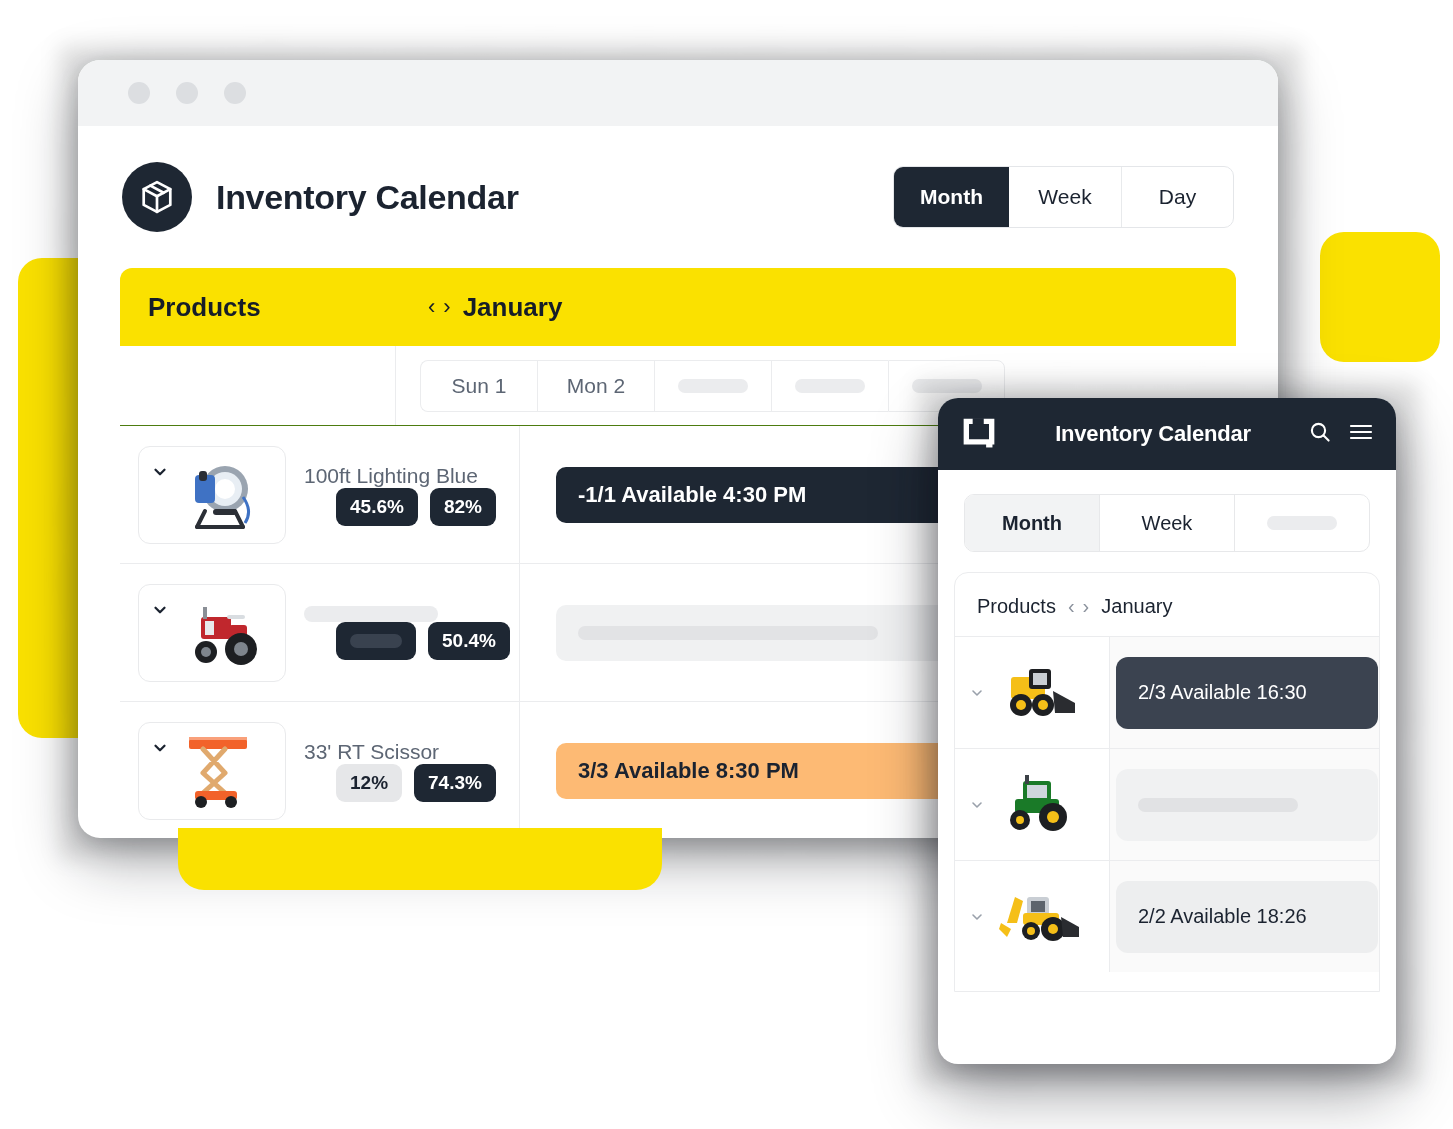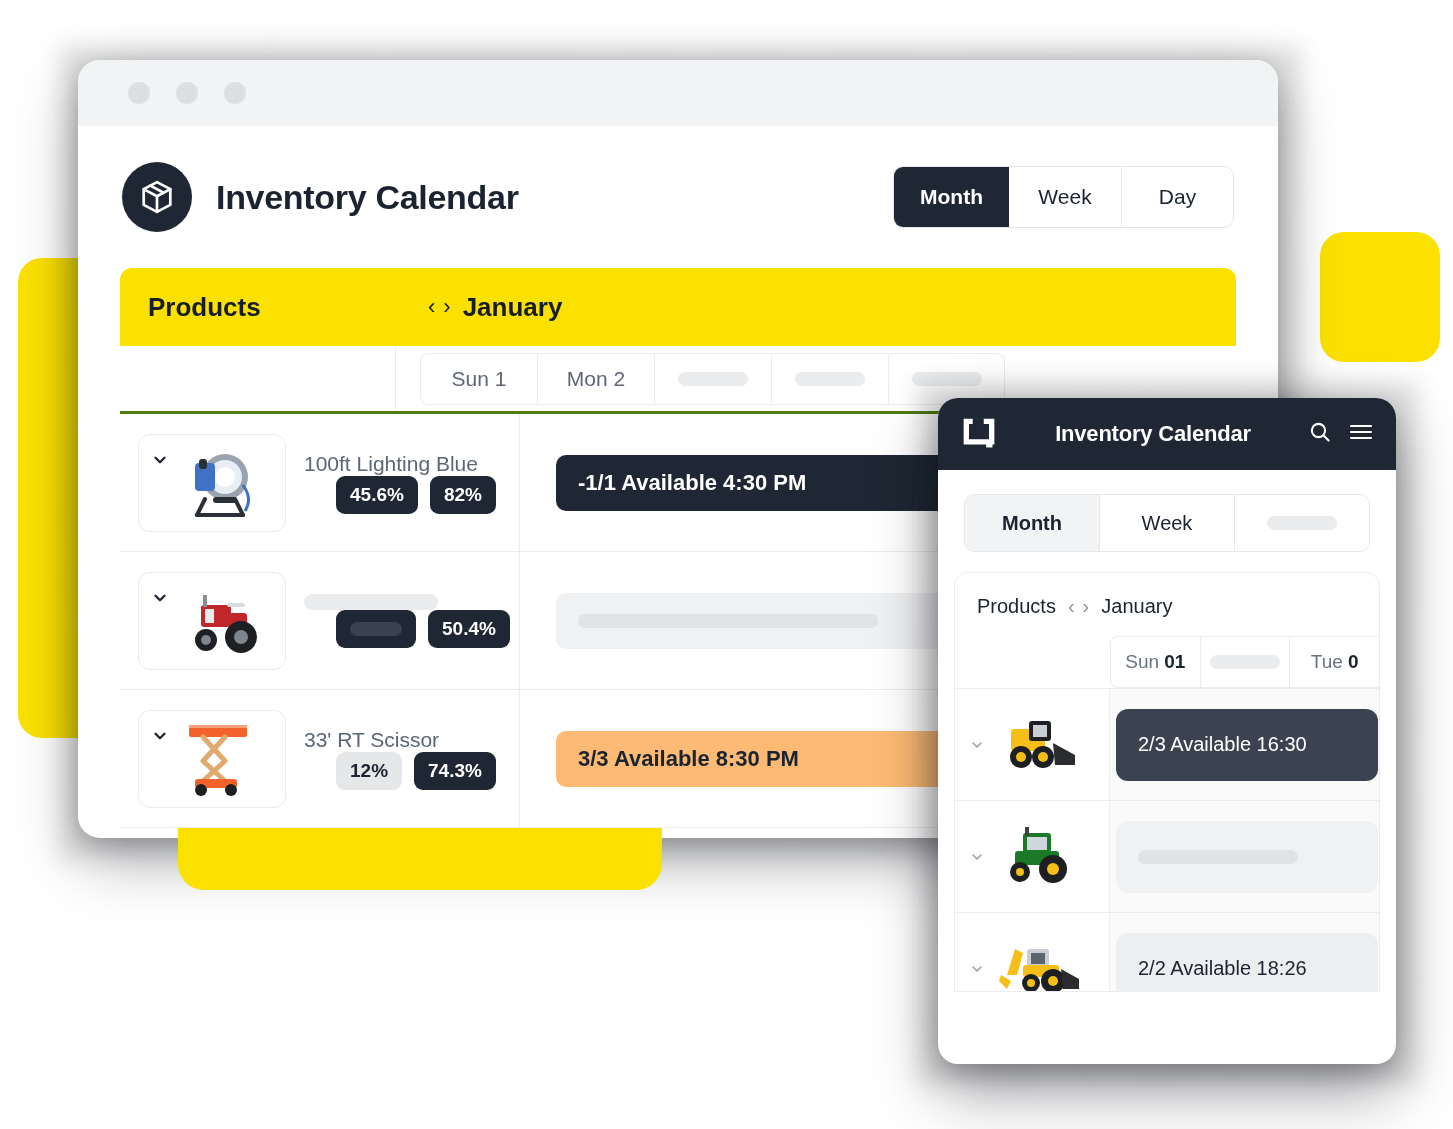--- a/index.html
+++ b/index.html
@@ -117,22 +117,22 @@
     padding-left: 32px;
     font-size: 26px; font-weight: bold; color: #161d28;
   }
   .navarrows { display: flex; gap: 8px; font-size: 22px; font-weight: normal; color: #161d28; }
 
   
   .table-wrap { margin: 0 42px; border-top: none; }
 
   .dayrow {
     display: flex;
-    height: 68px;
-    border-bottom: 3px solid #4d7c0f;
+    height: 80px;
+    border-bottom: 1px solid #4d7c0f;
   }
   .dayrow .spacer { width: 276px; border-right: 1px solid #ebecee; }
   .day-cells { flex: 1; display: flex; align-items: center; padding-left: 24px; }
   .day-cell {
     width: 117px; height: 52px;
     display: flex; align-items: center; justify-content: center;
     border: 1px solid #ebecee;
     border-right: none;
     font-size: 21px; color: #5d6674;
     background: #fff;
@@ -532,33 +532,20 @@
     <div class="m-card">
       <div class="m-crumb">
         <span>Products</span>
         <span class="arrows">
           <span>‹</span>
           <span>›</span>
         </span>
         <span>January</span>
       </div>
 
-      <div class="m-dayrow">
-        <div class="m-daycell">
-          <span>Sun</span>
-            <strong>01</strong>
-        </div>
-        <div class="m-daycell">
-            <span class="sk sk-day"></span>
-          </div>
-        <div class="m-daycell">
-          <span>Tue</span>
-            <strong>0</strong>
-        </div>
-      </div>
 
       <div class="m-prow">
         <div class="m-pcell">
           <span class="m-chev">
             <svg width="16" height="16" viewBox="0 0 24 24" fill="none" stroke="#9aa1ab" stroke-width="2.4" stroke-linecap="round" stroke-linejoin="round">
                 <path d="M6 9l6 6 6-6"></path>
               </svg>
           </span>
           <span>
             <svg width="96" height="72" viewBox="0 0 96 72">

